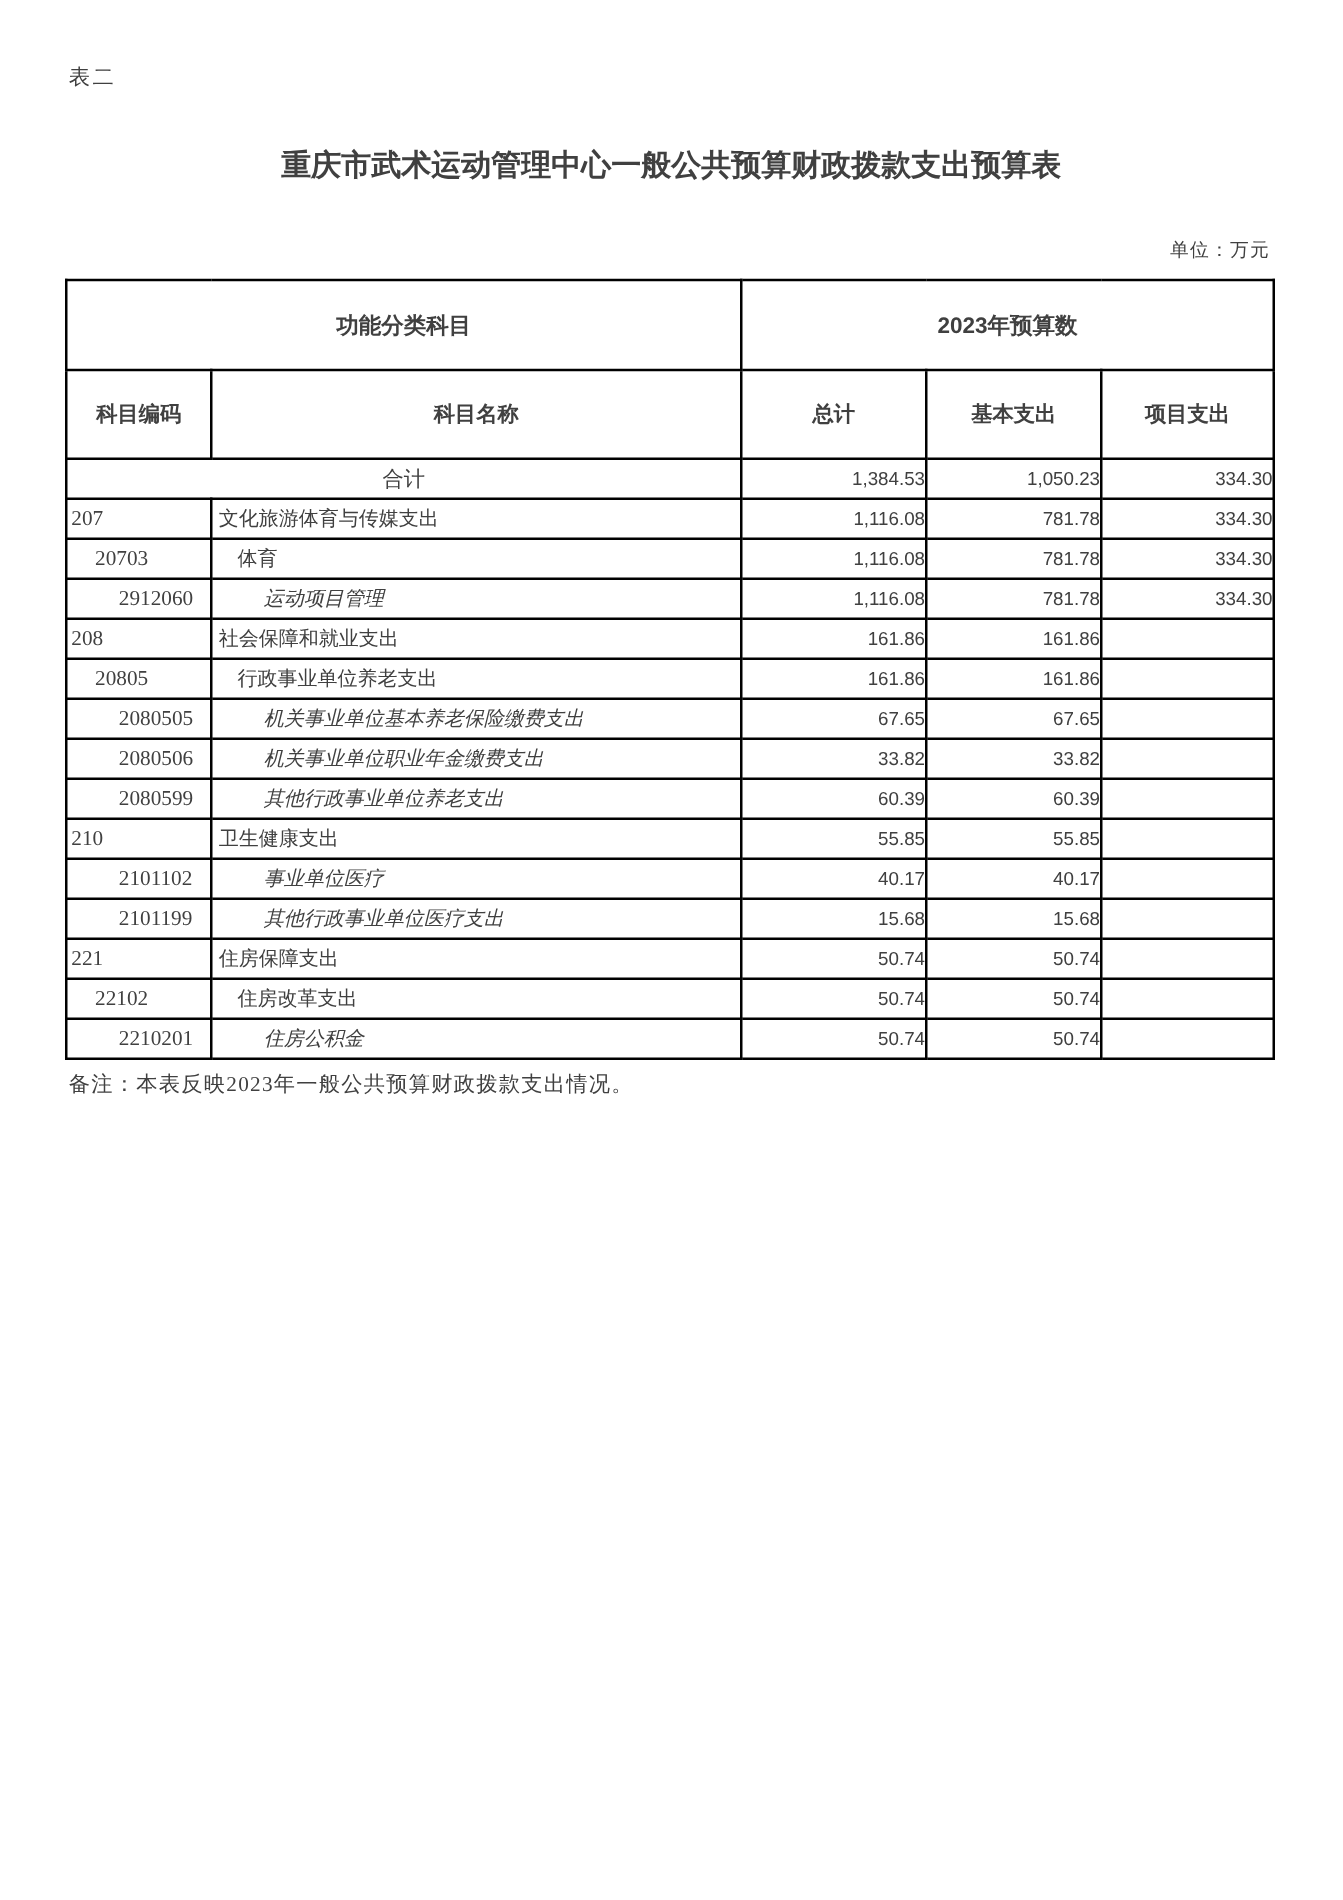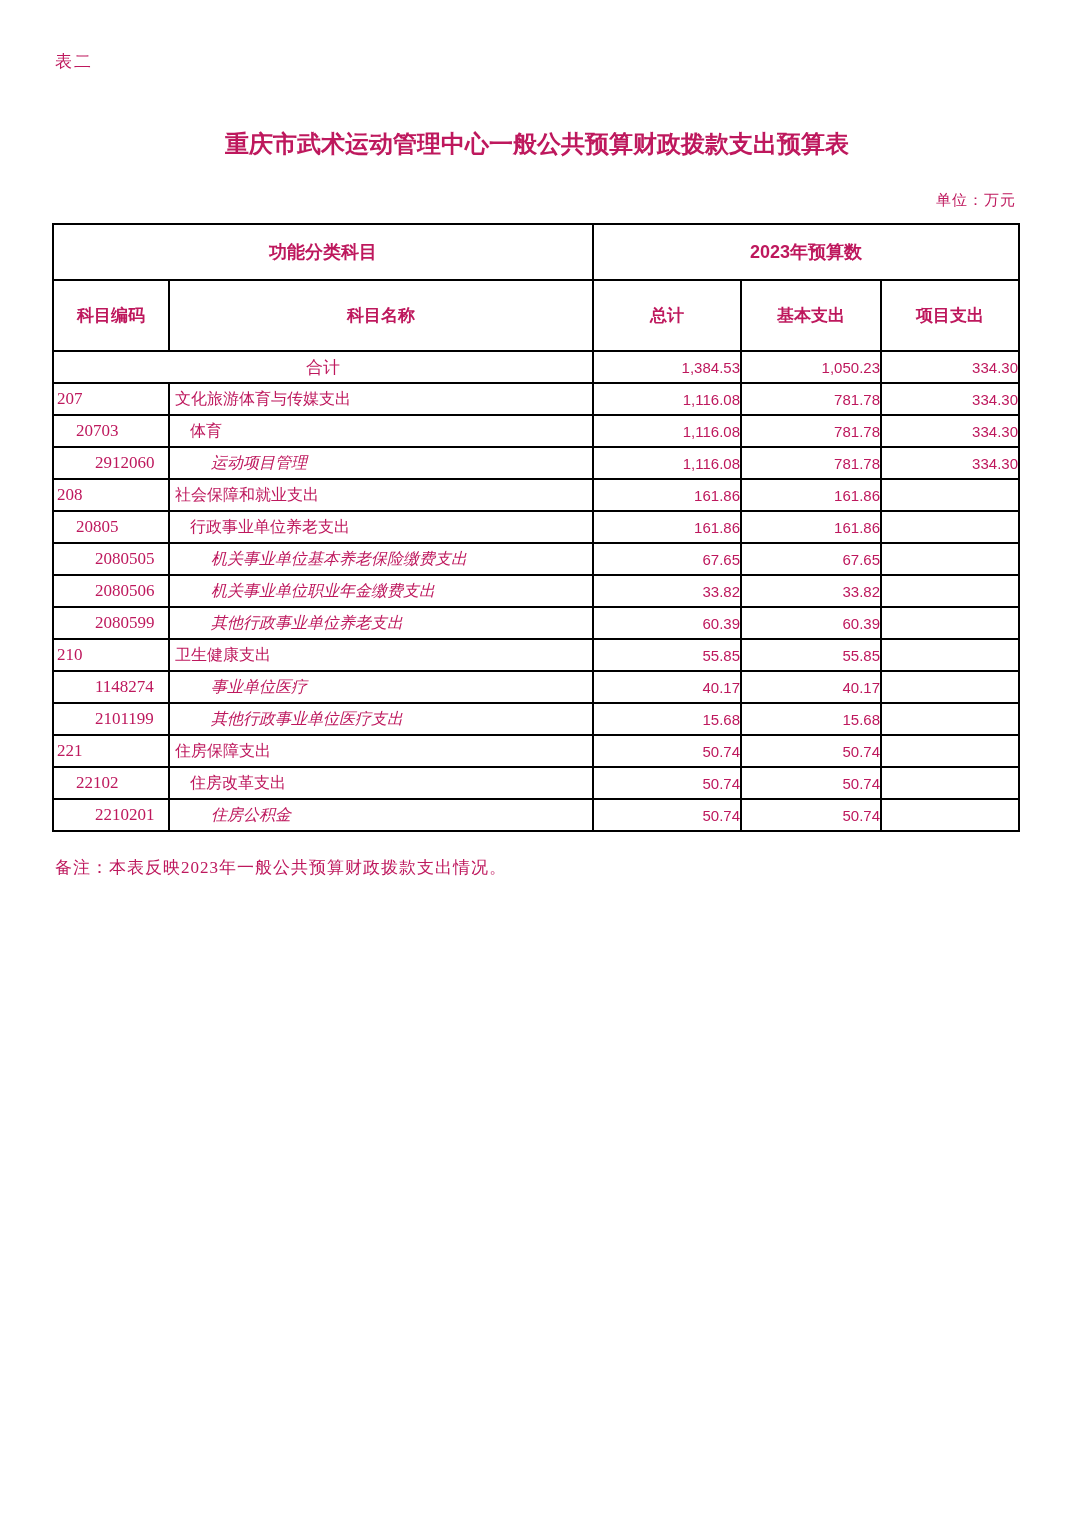--- a/index.html
+++ b/index.html
@@ -6,39 +6,39 @@
     margin: 0;
     padding: 0;
     background: #ffffff;
   }
   .page {
     position: relative;
     width: 1074px;
     height: 1520px;
     background: #ffffff;
     font-family: "Liberation Serif", serif;
-    color: #be185d;
+    color: #404040;
     overflow: hidden;
   }
   .table-label {
     position: absolute;
     left: 55px;
     top: 50px;
     font-size: 17px;
     letter-spacing: 2px;
   }
   .doc-title {
     position: absolute;
     left: 0;
     right: 0;
     top: 116px;
     text-align: center;
     font-size: 24px;
     font-weight: bold;
-    margin: 12px;
+    margin: 0;
   }
   .unit-note {
     position: absolute;
     top: 191px;
     right: 58px;
     font-size: 15px;
     letter-spacing: 1px;
   }
   table.budget {
     position: absolute;
@@ -48,21 +48,21 @@
     border-collapse: collapse;
     table-layout: fixed;
   }
   table.budget th, table.budget td {
     border: 2px solid #000;
     padding: 0;
     vertical-align: middle;
     overflow: hidden;
     white-space: nowrap;
   }
-  tr.group-header-row { height: 56px; margin-left: 35px; }
+  tr.group-header-row { height: 72px; margin-left: 35px; }
   tr.col-header-row   { height: 71px; }
   tr.total-row, tr.data-row { height: 32px; }
   .group-header {
     font-family: "Liberation Sans", sans-serif;
     font-weight: bold;
     font-size: 18px;
     text-align: center;
   }
   .col-header {
     font-family: "Liberation Sans", sans-serif;
@@ -201,21 +201,21 @@
     <td class="num"></td>
   </tr>
         <tr class="data-row level-1">
     <td class="code">210</td>
     <td class="name">卫生健康支出</td>
     <td class="num">55.85</td>
     <td class="num">55.85</td>
     <td class="num"></td>
   </tr>
         <tr class="data-row level-3">
-    <td class="code">1148274</td>
+    <td class="code">2101102</td>
     <td class="name">事业单位医疗</td>
     <td class="num">40.17</td>
     <td class="num">40.17</td>
     <td class="num"></td>
   </tr>
         <tr class="data-row level-3">
     <td class="code">2101199</td>
     <td class="name">其他行政事业单位医疗支出</td>
     <td class="num">15.68</td>
     <td class="num">15.68</td>

